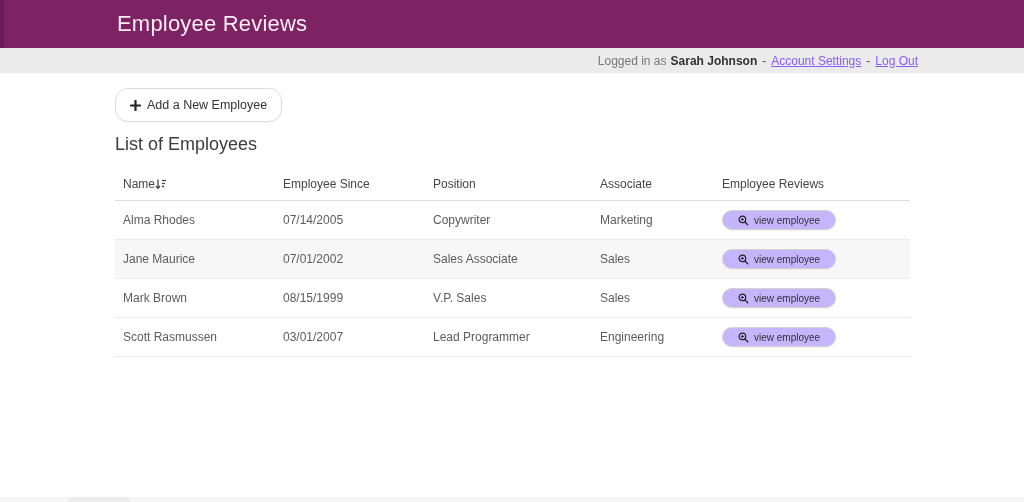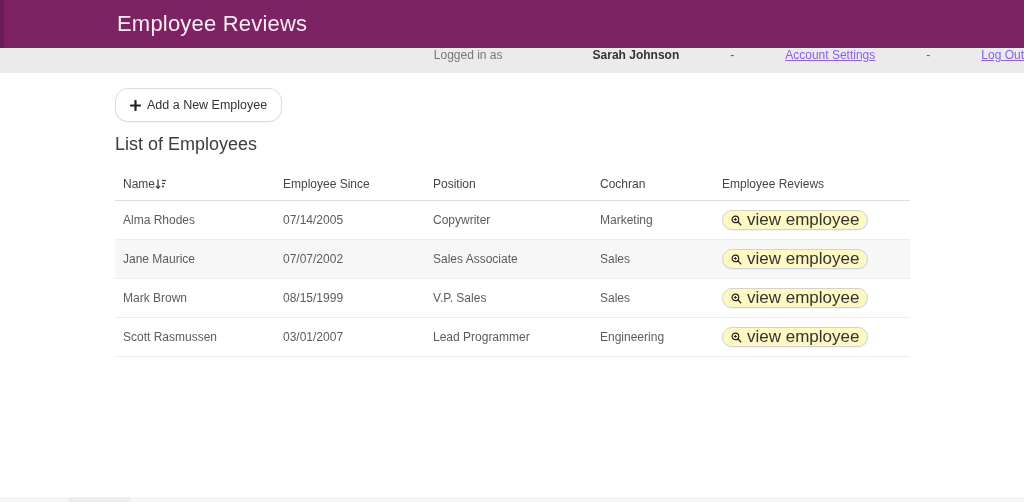--- a/index.html
+++ b/index.html
@@ -32,28 +32,28 @@
     font-weight: 400;
     letter-spacing: 0.2px;
     margin-left: 117px;
   }
 
   
   .account-bar {
     height: 25px;
     background: #ebebeb;
     display: flex;
-    align-items: flex-start;
+    align-items: center;
     justify-content: flex-end;
+    padding-right: 106px;
     font-size: 12px;
     color: #4a4a4a;
-    gap: 46px;
   }
   .account-bar .prefix { color: #777; margin-right: 4px; }
-  .account-bar .user-name { color: #333; font-weight: 700; margin-left: 40px; }
+  .account-bar .user-name { color: #333; font-weight: 700; }
   .account-bar .sep { margin: 0 5px; color: #555; }
   .account-bar a {
     color: #8b5cf6;
     text-decoration: underline;
     cursor: pointer;
   }
 
   
   .content { padding: 15px 0 0 115px; }
 
@@ -115,26 +115,26 @@
     white-space: nowrap;
     vertical-align: middle;
   }
   .emp-table tbody tr.striped { background: #f7f7f7; }
 
   .view-btn {
     display: inline-flex;
     align-items: center;
     gap: 5px;
     height: 20px;
-    padding: 0 8px;
-    background: #fef9c3;
+    padding: 0 15px;
+    background: #c4b5fd;
     border: 1px solid #d2d2d2;
     border-radius: 11px;
     font-family: "Liberation Sans", sans-serif;
-    font-size: 17px;
+    font-size: 10px;
     color: #333;
     cursor: pointer;
     box-shadow: 0 1px 1px rgba(0,0,0,0.05);
   }
   .view-btn svg { display: block; }
 
   .sort-icon svg { display: block; }
 
   
   .bottom-strip {
@@ -199,21 +199,21 @@
                 <path d="M1 8 L3 10.4 L5 8" stroke="#444" stroke-width="1.3" fill="none" stroke-linejoin="round"></path>
                 <path d="M7 2.5 H11" stroke="#444" stroke-width="1.3"></path>
                 <path d="M7 5.5 H10" stroke="#444" stroke-width="1.3"></path>
                 <path d="M7 8.5 H9" stroke="#444" stroke-width="1.3"></path>
               </svg>
             </span>
           </span>
         </th>
         <th>Employee Since</th>
         <th>Position</th>
-        <th>Cochran</th>
+        <th>Associate</th>
         <th>Employee Reviews</th>
       </tr>
     </thead>
     <tbody>
       <tr>
         <td>Alma Rhodes</td>
         <td>07/14/2005</td>
         <td>Copywriter</td>
         <td>Marketing</td>
         <td>
@@ -224,21 +224,21 @@
                 <path d="M3.2 4.8 H6.4 M4.8 3.2 V6.4" stroke="#222" stroke-width="1.1"></path>
                 <path d="M7.5 7.5 L10.6 10.6" stroke="#222" stroke-width="1.5" stroke-linecap="round"></path>
               </svg>
             </span>
             <span>view employee</span>
           </button>
         </td>
       </tr>
       <tr class="striped">
         <td>Jane Maurice</td>
-        <td>07/07/2002</td>
+        <td>07/01/2002</td>
         <td>Sales Associate</td>
         <td>Sales</td>
         <td>
           <button class="view-btn">
             <span>
               <svg width="11" height="11" viewBox="0 0 12 12">
                 <circle cx="4.8" cy="4.8" r="3.6" stroke="#222" stroke-width="1.3" fill="none"></circle>
                 <path d="M3.2 4.8 H6.4 M4.8 3.2 V6.4" stroke="#222" stroke-width="1.1"></path>
                 <path d="M7.5 7.5 L10.6 10.6" stroke="#222" stroke-width="1.5" stroke-linecap="round"></path>
               </svg>

